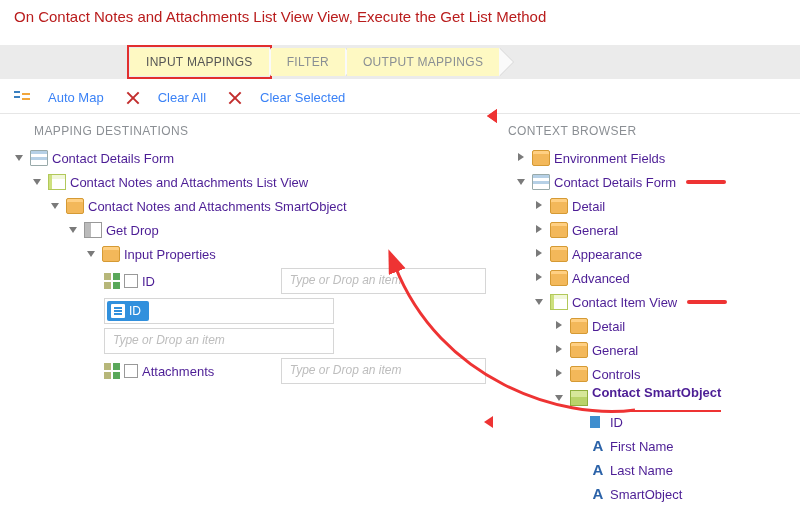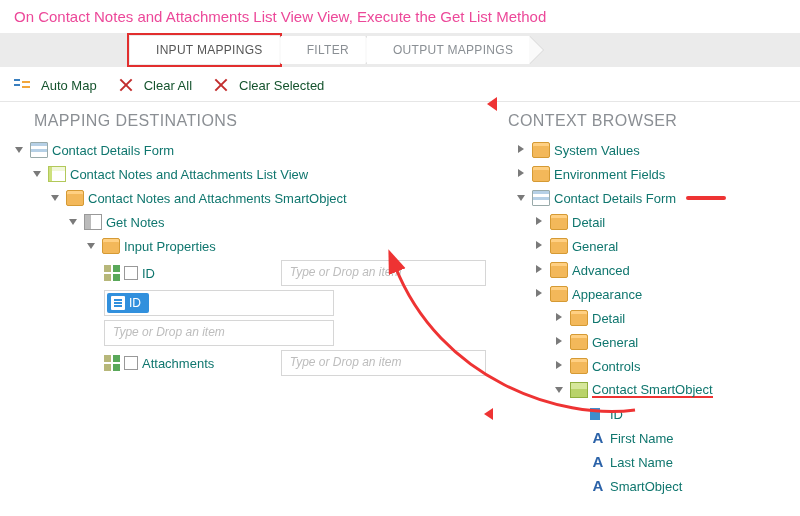--- a/index.html
+++ b/index.html
@@ -7,38 +7,38 @@
     margin: 0;
     font-family: "Segoe UI", Arial, sans-serif;
     font-size: 13px;
     color: #3a3f44;
     background: #fff;
     width: 800px;
     height: 516px;
     overflow: hidden;
   }
   .title {
-    padding: 8px 14px 8px;
+    padding: 8px 14px 20px;
     font-size: 15px;
-    color: #ec4899;
+    color: #b91c1c;
   }
   .bc-bar {
     background: #ebebeb;
     height: 34px;
     display: flex;
     align-items: center;
     padding-left: 130px;
   }
   .crumb {
     position: relative;
     height: 28px;
     line-height: 28px;
-    background: #ffffff;
+    background: #fef9c3;
     color: #8a8f94;
-    padding: 0 16px 0 26px;
+    padding: 0 16px 0 16px;
     margin-right: 2px;
     font-size: 12px;
     letter-spacing: .3px;
   }
   .crumb::after {
     content: "";
     position: absolute;
     right: -14px; top: 0;
     border-left: 14px solid #fafafa;
     border-top: 14px solid transparent;
@@ -50,21 +50,21 @@
     outline: 2px solid #e22e2e;
     outline-offset: 1px;
   }
   .toolbar {
     display: flex;
     align-items: center;
     gap: 22px;
     padding: 10px 14px 8px;
     border-bottom: 1px solid #e6e6e6;
   }
-  .tb-item { display: flex; align-items: center; gap: 11px; color: #14532d; cursor: pointer; }
+  .tb-item { display: flex; align-items: flex-end; gap: 18px; color: #3b82f6; cursor: pointer; }
   .tb-item .x-icon {
     width: 14px; height: 14px;
     display: inline-block;
     position: relative;
   }
   .tb-item .x-icon::before, .tb-item .x-icon::after {
     content:""; position:absolute; left:6px; top:-1px; width:2px; height:16px;
     background:#c22d2d; transform:rotate(45deg);
   }
   .tb-item .x-icon::after { transform:rotate(-45deg); }
@@ -77,21 +77,21 @@
       linear-gradient(#f2a63b,#f2a63b) 8px 9px/8px 2px no-repeat;
   }
   .cols {
     display: flex;
     height: calc(100% - 124px);
   }
   .left { width: 62%; padding: 6px 10px 0 10px; }
   .right { width: 38%; padding: 6px 8px 0 0; position: relative; }
   .section-head {
     color: #8b8f94;
-    font-size: 16px;
+    font-size: 12px;
     letter-spacing: .4px;
     padding: 4px 4px 8px 24px;
   }
   .tree .row {
     display: flex; align-items: center;
     height: 24px;
     gap: 4px;
   }
   .tw { width:12px; height:12px; display:inline-block; position:relative; }
   .tw::before {
@@ -145,21 +145,21 @@
   }
   .ic-text {
     width:16px;height:16px;display:inline-block;color:#2b62a8;font-weight:700;
     font-size:15px;line-height:15px;text-align:center;
   }
   .cb {
     width:14px;height:14px;border:1px solid #999;background:#fff;display:inline-block;
     margin: 0 4px;
   }
   .cb.checked::after{ content:"✔"; color:#2e8a2e; font-size:12px; position:relative; top:-3px; left:1px;}
-  .lbl { color:#0f766e; }
+  .lbl { color:#4c1d95; }
   .dropzone {
     width: 230px; height: 26px;
     border:1px solid #d6d6d6; background:#fff;
     color:#bdbdbd; font-style:italic;
     padding:4px 8px; font-size:12px;
   }
   .dropzone.filled {
     padding:2px; font-style:normal;
   }
   .chip {
@@ -173,21 +173,21 @@
     display:flex; align-items:center; height:30px;
   }
   .inrow .left-part { width: 200px; display:flex; align-items:center; }
   .red-arrow-h {
     position:absolute; width:40px; height:4px; background:#e33; border-radius:2px;
   }
   .red-arrow-h::before{
     content:"";position:absolute;left:-9px;top:-5px;
     border-right:10px solid #e33;border-top:7px solid transparent;border-bottom:7px solid transparent;
   }
-  .red-underline { box-shadow: inset 0 -2px 0 #e33; padding-bottom:1px;}
+  .red-underline { box-shadow: inset 0 -2px 0 #e33; padding-bottom:12px;font-weight:bold;}
   svg.curve { position:absolute; left:0; top:0; pointer-events:none; }
   .right .tree { margin-left: 4px; }
   .lvl1 { padding-left: 16px; }
   .lvl2 { padding-left: 34px; }
   .lvl3 { padding-left: 54px; }
   .lvl4 { padding-left: 74px; }
 </style>
 </head>
 <body>
 
@@ -230,21 +230,21 @@
         <span class="lbl">Contact Notes and Attachments List View</span>
       </div>
       <div class="row" style="padding-left:40px">
         <span class="tw open"></span>
         <span class="ic ic-folder"></span>
         <span class="lbl">Contact Notes and Attachments SmartObject</span>
       </div>
       <div class="row" style="padding-left:58px">
         <span class="tw open"></span>
         <span class="ic ic-method"></span>
-        <span class="lbl">Get Notes</span>
+        <span class="lbl">Get Drop</span>
       </div>
       <div class="row" style="padding-left:76px">
         <span class="tw open"></span>
         <span class="ic ic-folder"></span>
         <span class="lbl">Input Properties</span>
       </div>
 
       <div class="inputs-block" id="inputs" style="padding-left:94px">
           <div class="inrow">
             <div class="left-part">
@@ -274,25 +274,20 @@
         </div>
     </div>
   </div>
 
   <div class="right">
     <div class="section-head" style="padding-left:12px">CONTEXT BROWSER</div>
     <div class="tree" id="ctx">
         <div class="row lvl1">
           <span class="tw"></span>
           <span class="ic ic-folder"></span>
-          <span class="lbl"> System Values</span>
-        </div>
-        <div class="row lvl1">
-          <span class="tw"></span>
-          <span class="ic ic-folder"></span>
           <span class="lbl"> Environment Fields</span>
         </div>
         <div class="row lvl1">
           <span class="tw open"></span>
           <span class="ic ic-form"></span>
           <span class="lbl"> Contact Details Form</span>
           <span class="red-arrow-h" style="position: static; margin-left: 6px;"></span>
         </div>
         <div class="row lvl2">
           <span class="tw"></span>
@@ -300,26 +295,32 @@
           <span class="lbl"> Detail</span>
         </div>
         <div class="row lvl2">
           <span class="tw"></span>
           <span class="ic ic-folder"></span>
           <span class="lbl"> General</span>
         </div>
         <div class="row lvl2">
           <span class="tw"></span>
           <span class="ic ic-folder"></span>
+          <span class="lbl"> Appearance</span>
+        </div>
+        <div class="row lvl2">
+          <span class="tw"></span>
+          <span class="ic ic-folder"></span>
           <span class="lbl"> Advanced</span>
         </div>
         <div class="row lvl2">
-          <span class="tw"></span>
-          <span class="ic ic-folder"></span>
-          <span class="lbl"> Appearance</span>
+          <span class="tw open"></span>
+          <span class="ic ic-view"></span>
+          <span class="lbl"> Contact Item View</span>
+          <span class="red-arrow-h" style="position: static; margin-left: 6px;"></span>
         </div>
         <div class="row lvl3">
           <span class="tw"></span>
           <span class="ic ic-folder"></span>
           <span class="lbl"> Detail</span>
         </div>
         <div class="row lvl3">
           <span class="tw"></span>
           <span class="ic ic-folder"></span>
           <span class="lbl"> General</span>

